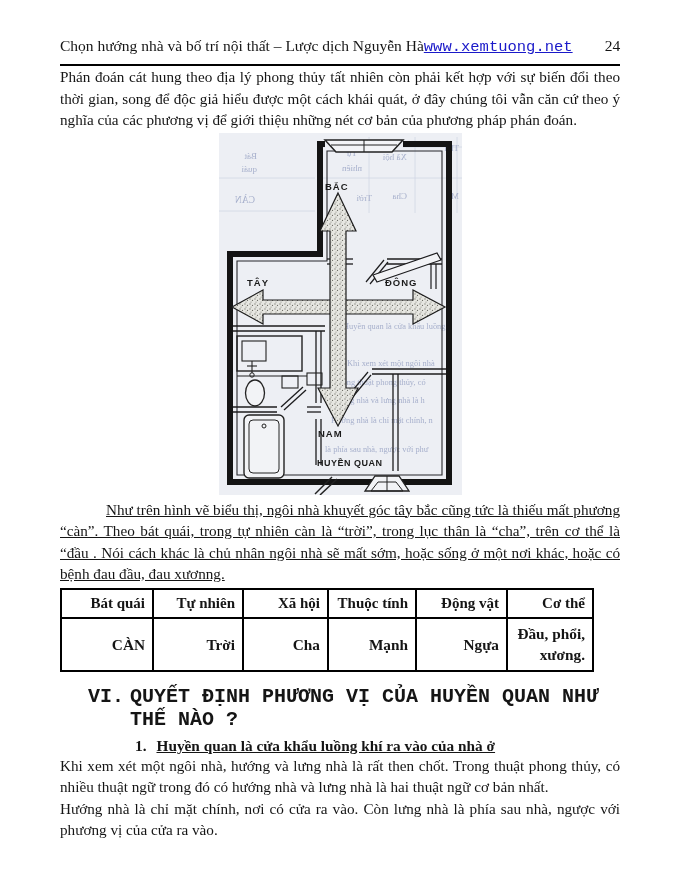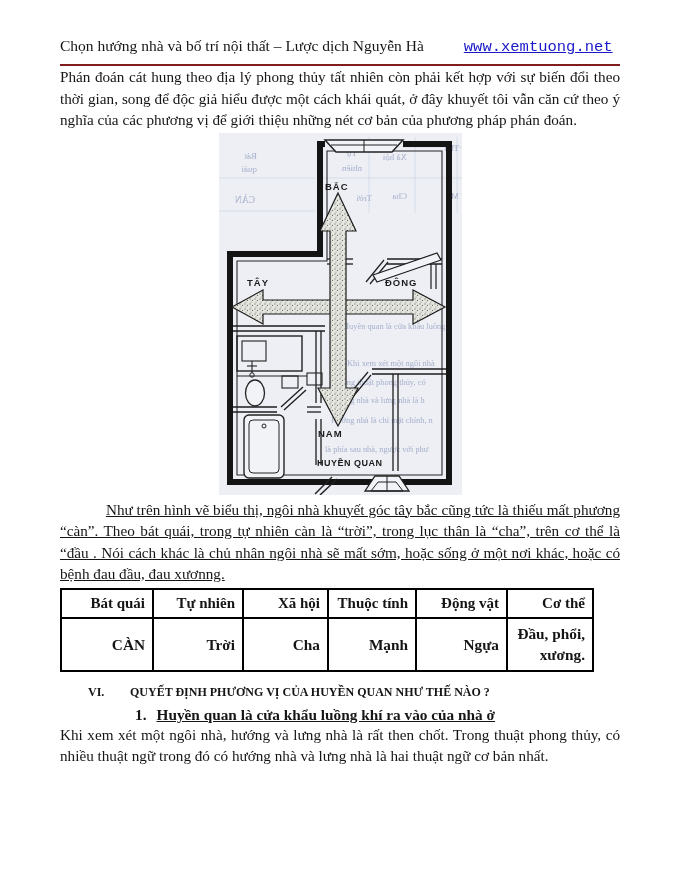--- a/index.html
+++ b/index.html
@@ -1,51 +1,51 @@
 <!DOCTYPE html>
 <html><head>
 <meta charset="utf-8">
 <style>
   html,body{margin:0;padding:0;background:#ffffff;}
   body{width:680px;height:880px;overflow:hidden;font-family:"Liberation Serif","DejaVu Serif",serif;color:#151515;}
   .page{width:680px;height:880px;box-sizing:border-box;padding:37px 60px 0 60px;}
-  .hdr{display:flex;align-items:baseline;border-bottom:2px solid #7f1d1d;padding-bottom:8px;padding-right:12px;gap:40px;}
+  .hdr{display:flex;align-items:baseline;border-bottom:2px solid #000000;padding-bottom:8px;padding-right:12px;}
   .hdr-title{font-size:15.5px;white-space:nowrap;}
   .hdr-link{margin-left:auto;font-size:15.5px;color:#1a19c9;text-decoration:underline;white-space:nowrap;font-family:Liberation Mono, monospace;}
   .hdr-num{margin-left:32px;font-size:15.5px;}
   p.body-p{font-size:15.2px;line-height:21.5px;text-align:justify;margin:0;}
   .p1{margin-top:13px;}
   .p2{margin-top:11px;text-indent:46px;text-decoration:underline;}
   .diagram-wrap{width:243px;margin:2px auto 0 auto;}
   table.bq{border-collapse:collapse;margin-top:3px;width:532px;table-layout:fixed;}
   table.bq th,table.bq td{border:2.2px solid #000;padding:2px 7px;text-align:right;font-weight:bold;box-sizing:border-box;}
   table.bq th{font-size:15px;height:29px;vertical-align:middle;}
   table.bq td{font-size:15.3px;height:53px;vertical-align:middle;line-height:21px;}
-  .sec6{display:flex;margin-top:13px;font-weight:bold;font-size:12px;}
+  .sec6{display:flex;margin-top:13px;font-weight:bold;font-size:20px;font-family:Liberation Mono, monospace;}
   .sec6 .numeral{margin-left:28px;width:42px;flex:none;}
   .sub1{display:flex;margin-top:6px;font-weight:bold;font-size:15.3px;}
   .sub1 .num{margin-left:75px;margin-right:10px;flex:none;}
   .sub1 .t{text-decoration:underline;}
   .p3{margin-top:5px;}
   .p4{margin-top:0;}
   svg text.lbl{font-family:"Liberation Sans","DejaVu Sans",sans-serif;font-weight:bold;fill:#1b1b1b;}
   svg text.bm,svg text.bn{font-family:"Liberation Serif","DejaVu Serif",serif;fill:#a7b0cc;}
 </style>
 </head>
 <body>
 
 <div class="page">
 
   <div class="hdr">
     <span class="hdr-title">Chọn hướng nhà và bố trí nội thất – Lược dịch Nguyễn Hà</span>
     <span class="hdr-link">www.xemtuong.net</span>
     <span class="hdr-num">24</span>
   </div>
 
-  <p class="body-p p1">Phán đoán cát hung theo địa lý phong thủy tất nhiên còn phải kết hợp với sự biến đổi theo thời gian, song để độc giả hiểu được một cách khái quát, ở đây khuyết tôi vẫn căn cứ theo ý nghĩa của các phương vị để giới thiệu những nét cơ bản của phương pháp phán đoán.</p>
+  <p class="body-p p1">Phán đoán cát hung theo địa lý phong thủy tất nhiên còn phải kết hợp với sự biến đổi theo thời gian, song để độc giả hiểu được một cách khái quát, ở đây chúng tôi vẫn căn cứ theo ý nghĩa của các phương vị để giới thiệu những nét cơ bản của phương pháp phán đoán.</p>
 
   <div class="diagram-wrap">
     <svg width="243" height="362" viewBox="0 0 243 362">
       <defs>
         <pattern id="stip" width="5" height="5" patternUnits="userSpaceOnUse">
           <rect width="5" height="5" fill="#e6e6e1"></rect>
           <circle cx="1" cy="1" r="0.75" fill="#8b8b83"></circle>
           <circle cx="3.5" cy="2.4" r="0.6" fill="#6e6e66"></circle>
           <circle cx="2" cy="4.1" r="0.7" fill="#9d9d94"></circle>
         </pattern>
@@ -203,14 +203,15 @@
     <span class="numeral">VI.</span>
     <span>QUYẾT ĐỊNH PHƯƠNG VỊ CỦA HUYỀN QUAN NHƯ THẾ NÀO ?</span>
   </div>
 
   <div class="sub1">
     <span class="num">1.</span>
     <span class="t">Huyền quan là cửa khẩu luồng khí ra vào của nhà ở</span>
   </div>
 
   <p class="body-p p3">Khi xem xét một ngôi nhà, hướng và lưng nhà là rất then chốt. Trong thuật phong thủy, có nhiều thuật ngữ trong đó có hướng nhà và lưng nhà là hai thuật ngữ cơ bản nhất.</p>
+  <p class="body-p p4">Hướng nhà là chỉ mặt chính, nơi có cửa ra vào. Còn lưng nhà là phía sau nhà, ngược với phương vị của cửa ra vào.</p>
 
 </div>
 
 </body></html>

